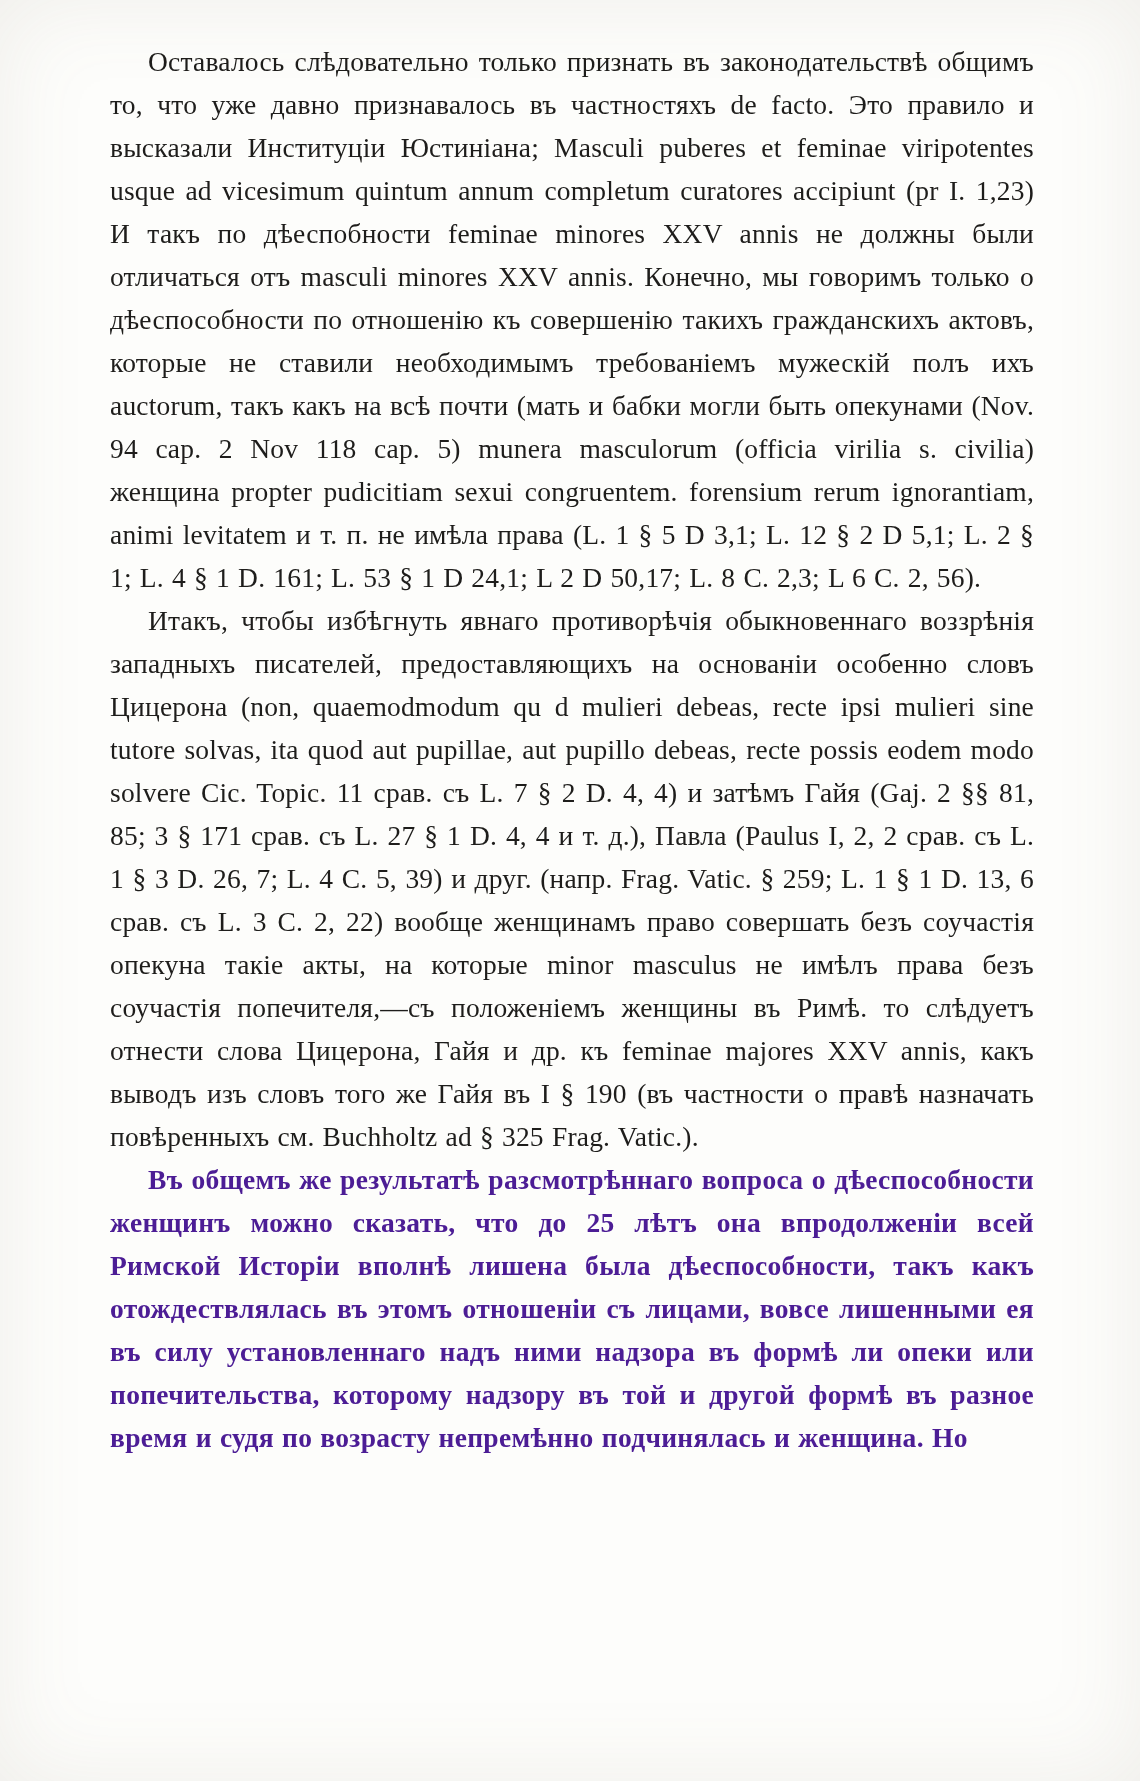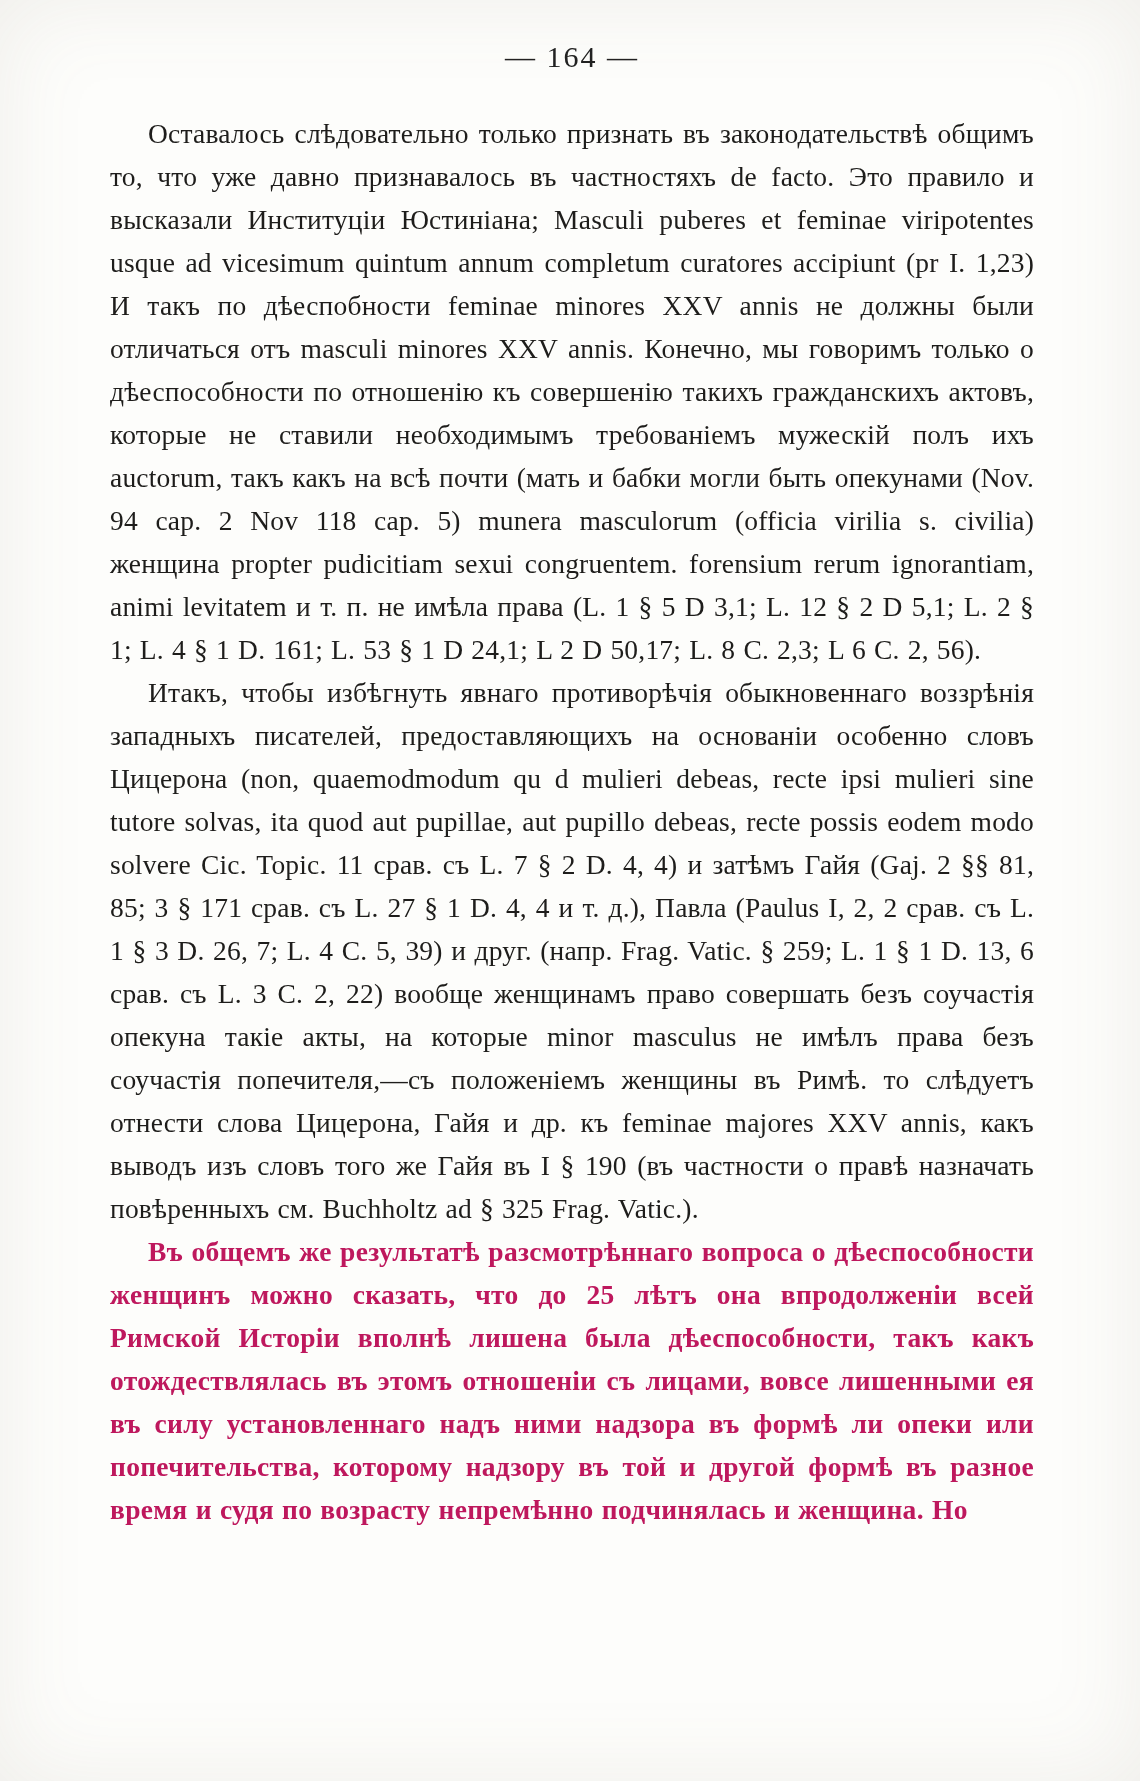--- a/index.html
+++ b/index.html
@@ -42,28 +42,27 @@
     letter-spacing: 0.2px;
     word-spacing: 1px;
     color: #1e1d1b;
   }
   .body-text p.indent {
     text-indent: 38px;
   }
   .body-text p.last {
     
     font-weight: bold;
-    color: #be185d;
+    color: #4c1d95;
     letter-spacing: 0.3px;
   }
 </style>
 </head>
 <body>
 
 <div class="page">
-  <div class="page-number">— 164 —</div>
 
   <div class="body-text">
     <p class="indent">Оставалось слѣдовательно только признать въ законодательствѣ общимъ то, что уже давно признавалось въ частностяхъ de facto. Это правило и высказали Институціи Юстиніана; Masculi puberes et feminae viripotentes usque ad vicesimum quintum annum completum curatores accipiunt (pr I. 1,23) И такъ по дѣеспобности feminae minores XXV annis не должны были отличаться отъ masculi minores XXV annis. Конечно, мы говоримъ только о дѣеспособности по отношенію къ совершенію такихъ гражданскихъ актовъ, которые не ставили необходимымъ требованіемъ мужескій полъ ихъ auctorum, такъ какъ на всѣ почти (мать и бабки могли быть опекунами (Nov. 94 cap. 2 Nov 118 cap. 5) munera masculorum (officia virilia s. civilia) женщина propter pudicitiam sexui congruentem. forensium rerum ignorantiam, animi levitatem и т. п. не имѣла права (L. 1 § 5 D 3,1; L. 12 § 2 D 5,1; L. 2 § 1; L. 4 § 1 D. 161; L. 53 § 1 D 24,1; L 2 D 50,17; L. 8 C. 2,3; L 6 C. 2, 56).</p>
     <p class="indent">Итакъ, чтобы избѣгнуть явнаго противорѣчія обыкновеннаго воззрѣнія западныхъ писателей, предоставляющихъ на основаніи особенно словъ Цицерона (non, quaemodmodum qu d mulieri debeas, recte ipsi mulieri sine tutore solvas, ita quod aut pupillae, aut pupillo debeas, recte possis eodem modo solvere Cic. Topic. 11 срав. съ L. 7 § 2 D. 4, 4) и затѣмъ Гайя (Gaj. 2 §§ 81, 85; 3 § 171 срав. съ L. 27 § 1 D. 4, 4 и т. д.), Павла (Paulus I, 2, 2 срав. съ L. 1 § 3 D. 26, 7; L. 4 C. 5, 39) и друг. (напр. Frag. Vatic. § 259; L. 1 § 1 D. 13, 6 срав. съ L. 3 C. 2, 22) вообще женщинамъ право совершать безъ соучастія опекуна такіе акты, на которые minor masculus не имѣлъ права безъ соучастія попечителя,—съ положеніемъ женщины въ Римѣ. то слѣдуетъ отнести слова Цицерона, Гайя и др. къ feminae majores XXV annis, какъ выводъ изъ словъ того же Гайя въ I § 190 (въ частности о правѣ назначать повѣренныхъ см. Buchholtz ad § 325 Frag. Vatic.).</p>
     <p class="indent last">Въ общемъ же результатѣ разсмотрѣннаго вопроса о дѣеспособности женщинъ можно сказать, что до 25 лѣтъ она впродолженіи всей Римской Исторіи вполнѣ лишена была дѣеспособности, такъ какъ отождествлялась въ этомъ отношеніи съ лицами, вовсе лишенными ея въ силу установленнаго надъ ними надзора въ формѣ ли опеки или попечительства, которому надзору въ той и другой формѣ въ разное время и судя по возрасту непремѣнно подчинялась и женщина. Но</p>
   </div>
 </div>
 
 </body></html>

